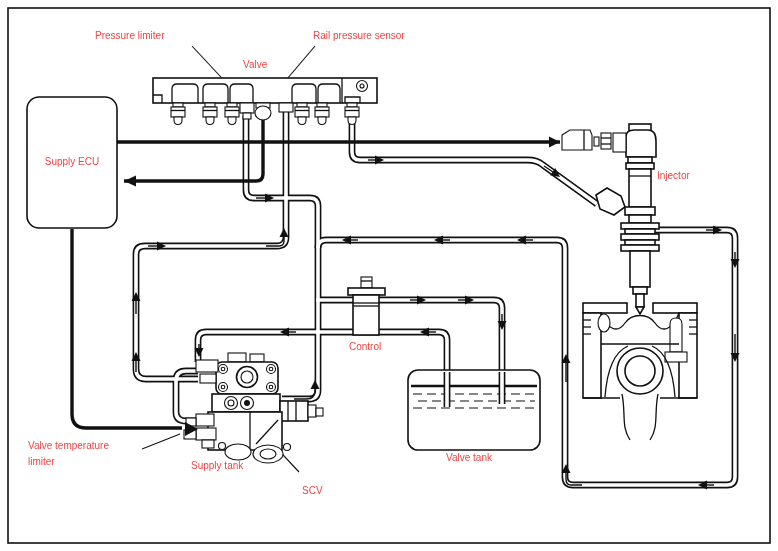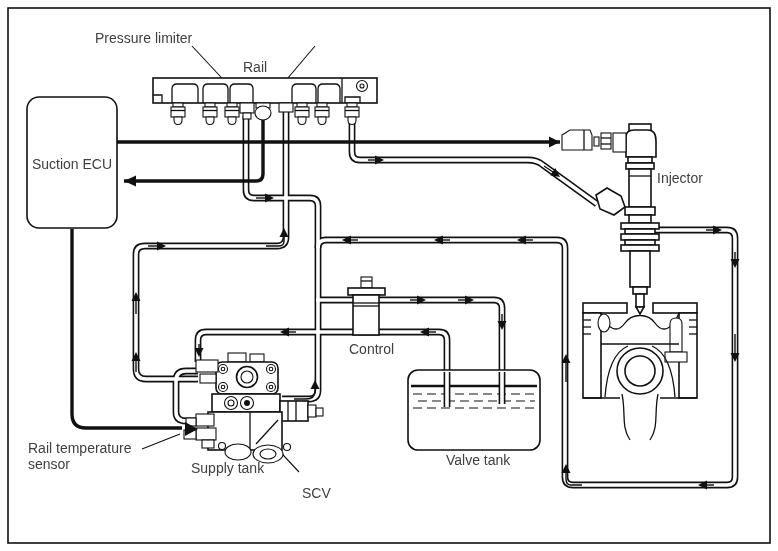--- a/index.html
+++ b/index.html
@@ -1,19 +1,19 @@
 <!DOCTYPE html>
 <html><head>
 <meta charset="utf-8">
 <style>
   html,body{margin:0;padding:0;background:#fff;}
   .canvas{position:relative;width:778px;height:551px;background:#fff;
           font-family:"Liberation Sans",sans-serif;overflow:hidden;}
   .canvas svg{position:absolute;left:0;top:0;}
-  .lbl{position:absolute;font-size:14px;line-height:1.15;color:#404040;white-space:nowrap;}
+  .lbl{position:absolute;font-size:10px;line-height:1.15;color:#ef4444;white-space:nowrap;}
   .pipe{stroke:#111;stroke-width:6.8;fill:none;}
   .pipe-in{stroke:#fff;stroke-width:3.6;fill:none;}
   .wire{stroke:#111;stroke-width:3.4;fill:none;}
   .part{stroke:#111;stroke-width:1.6;fill:#fff;}
   .part-thin{stroke:#111;stroke-width:1.1;fill:#fff;}
   .ln{stroke:#111;stroke-width:1.3;fill:none;}
   .fa{stroke:#111;stroke-width:1.4;fill:none;}
   .fah{fill:#111;stroke:none;}
   .dash{stroke:#111;stroke-width:1.2;stroke-dasharray:9 5;fill:none;}
 </style>
@@ -294,23 +294,24 @@
         <polygon class="fah" points="526,235.5 517,240 526,244.5"></polygon>
     <line class="fa" x1="368" y1="160" x2="380" y2="160"></line>
         <polygon class="fah" points="375,155.5 384,160 375,164.5"></polygon>
     <line class="fa" x1="544" y1="166" x2="556" y2="174"></line>
         <polygon class="fah" points="550.1,175.3 560,177 555.3,168.1"></polygon>
     <polygon class="fah" points="185,422 198,429 185,436"></polygon>
   </g>
 </svg>
 
 <div class="lbl" style="left:95px;top:30px">Pressure limiter</div>
-<div class="lbl" style="left:243px;top:59px">Rail</div>
-<div class="lbl" style="left:27px;top:156px;width:90px;text-align:center">Suction ECU</div>
+<div class="lbl" style="left:313px;top:30px">Rail pressure sensor</div>
+<div class="lbl" style="left:243px;top:59px">Valve</div>
+<div class="lbl" style="left:27px;top:156px;width:90px;text-align:center">Supply ECU</div>
 <div class="lbl" style="left:657px;top:170px">Injector</div>
 <div class="lbl" style="left:349px;top:341px">Control</div>
 <div class="lbl" style="left:446px;top:452px">Valve tank</div>
 <div class="lbl" style="left:191px;top:460px">Supply tank</div>
 <div class="lbl" style="left:302px;top:485px">SCV</div>
-<div class="lbl" style="left:28px;top:440px">Rail temperature</div>
-<div class="lbl" style="left:28px;top:456px">sensor</div>
+<div class="lbl" style="left:28px;top:440px">Valve temperature</div>
+<div class="lbl" style="left:28px;top:456px">limiter</div>
 
 </div>
 
 </body></html>

